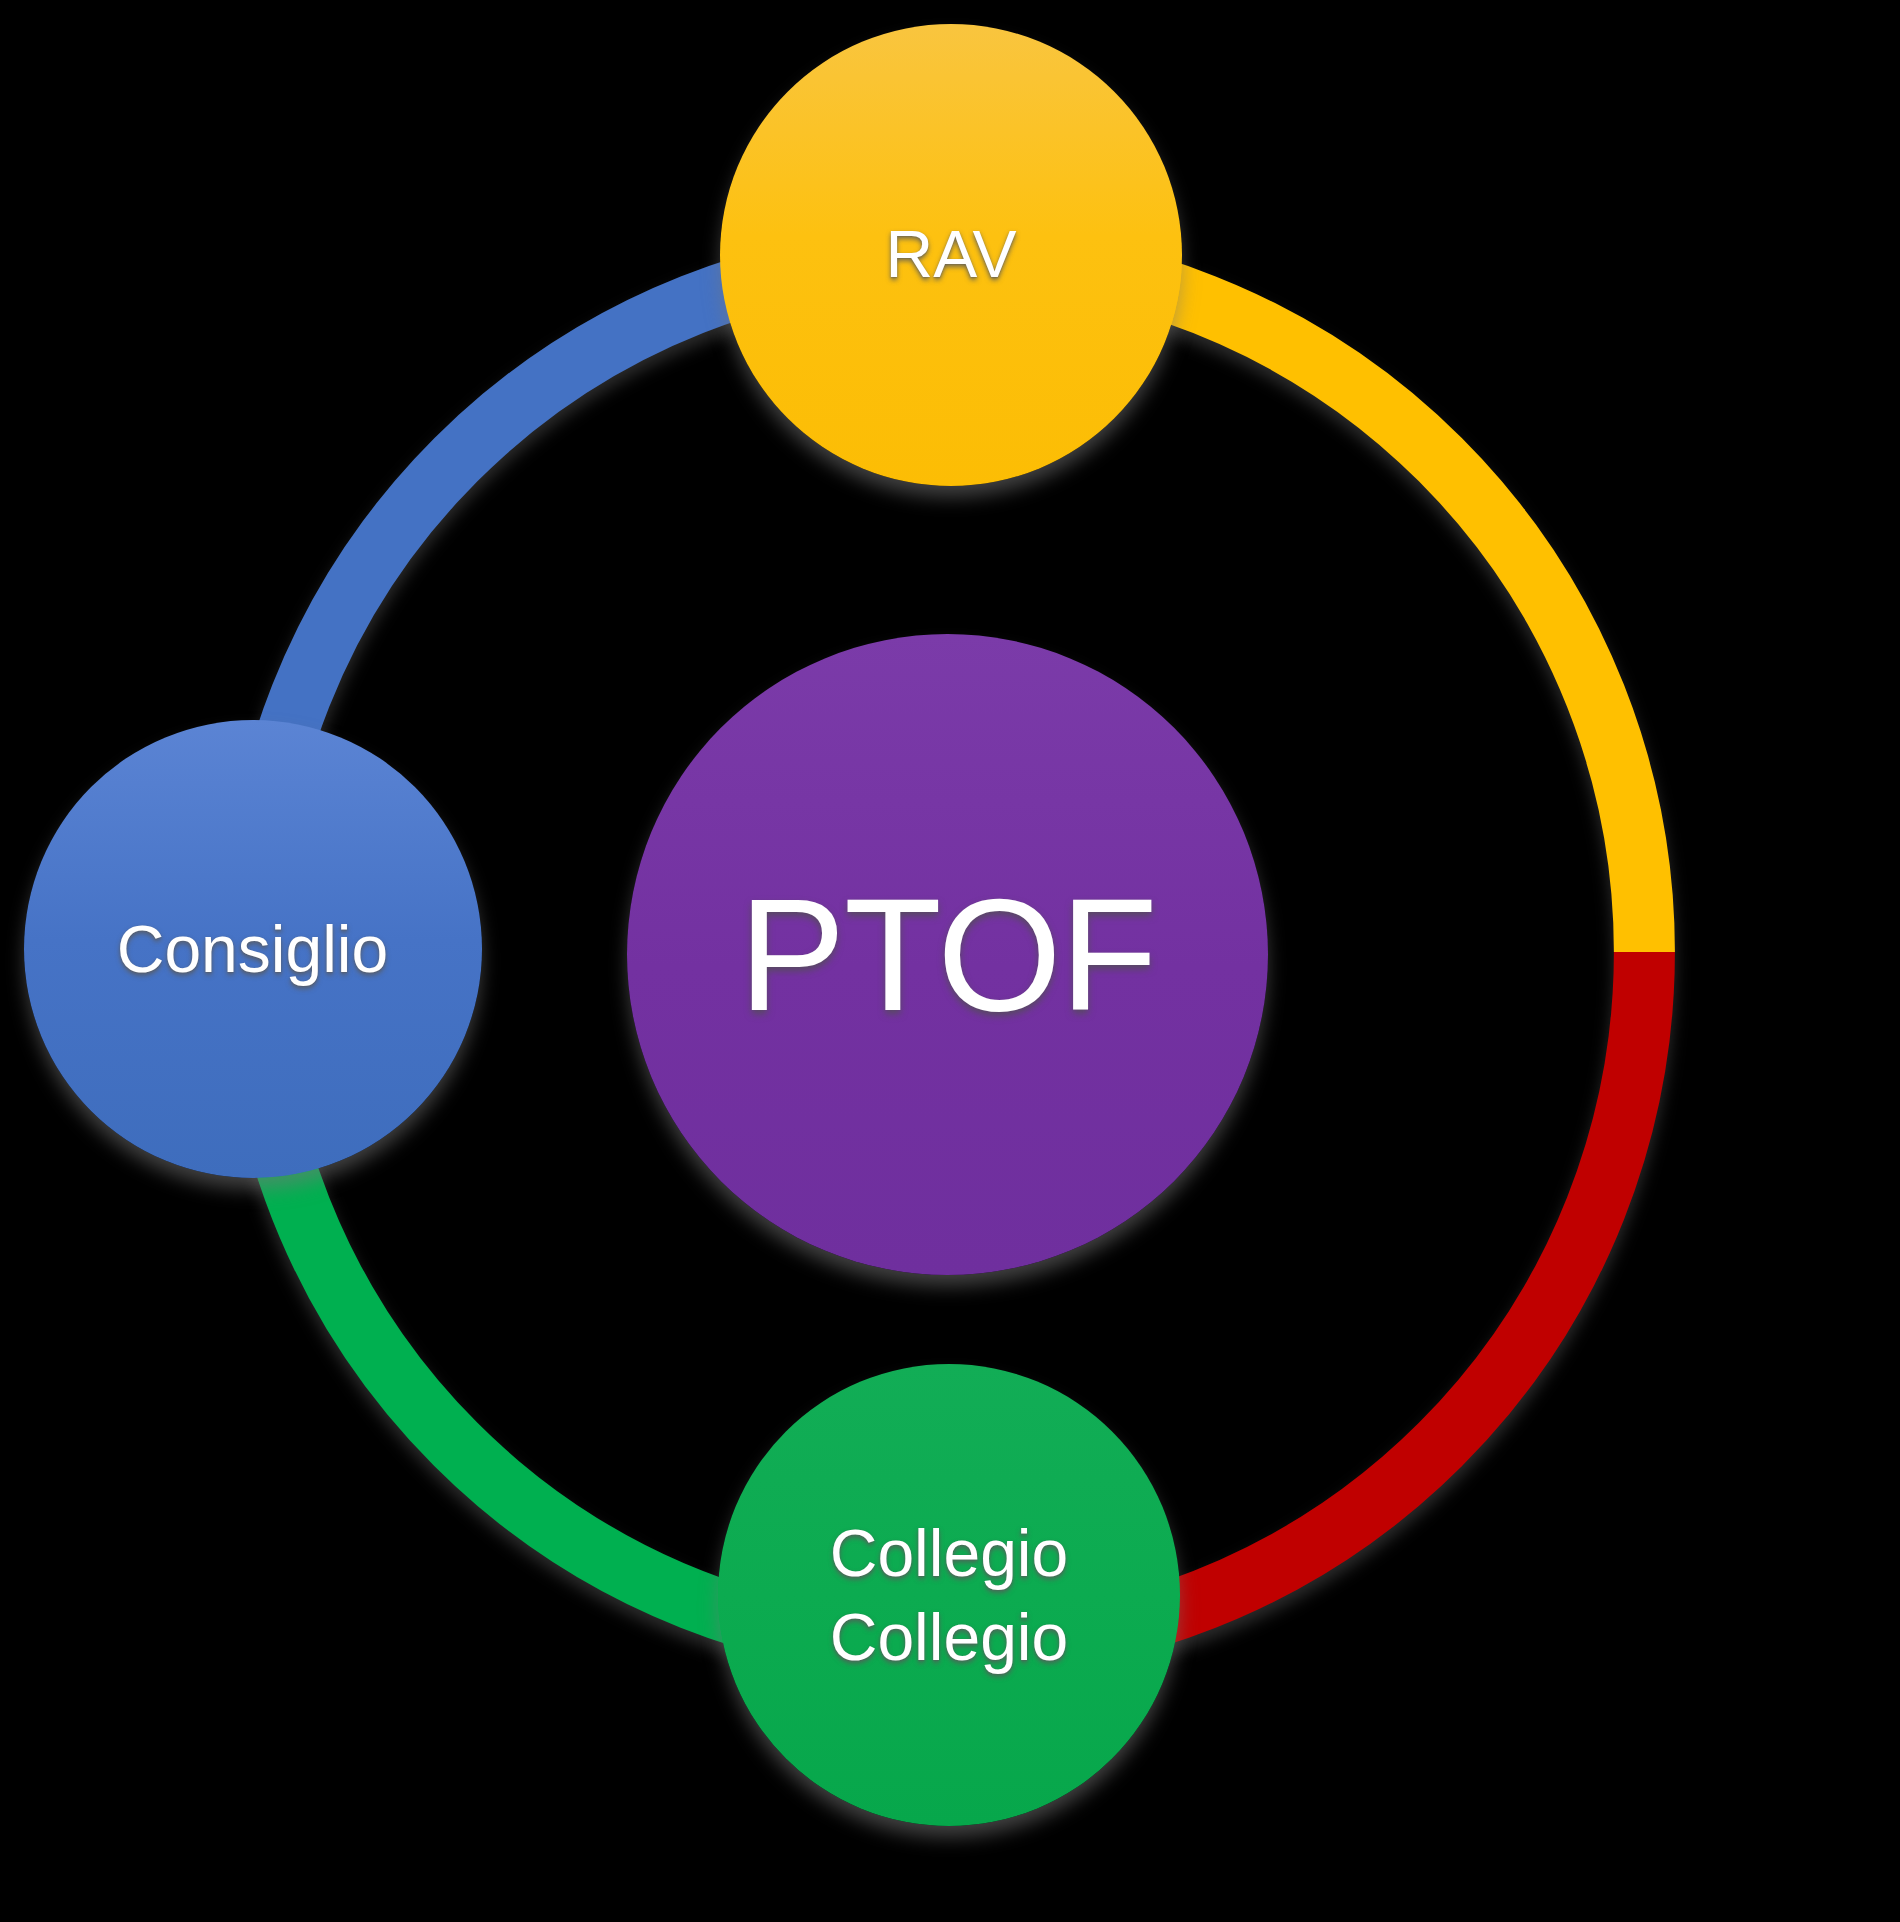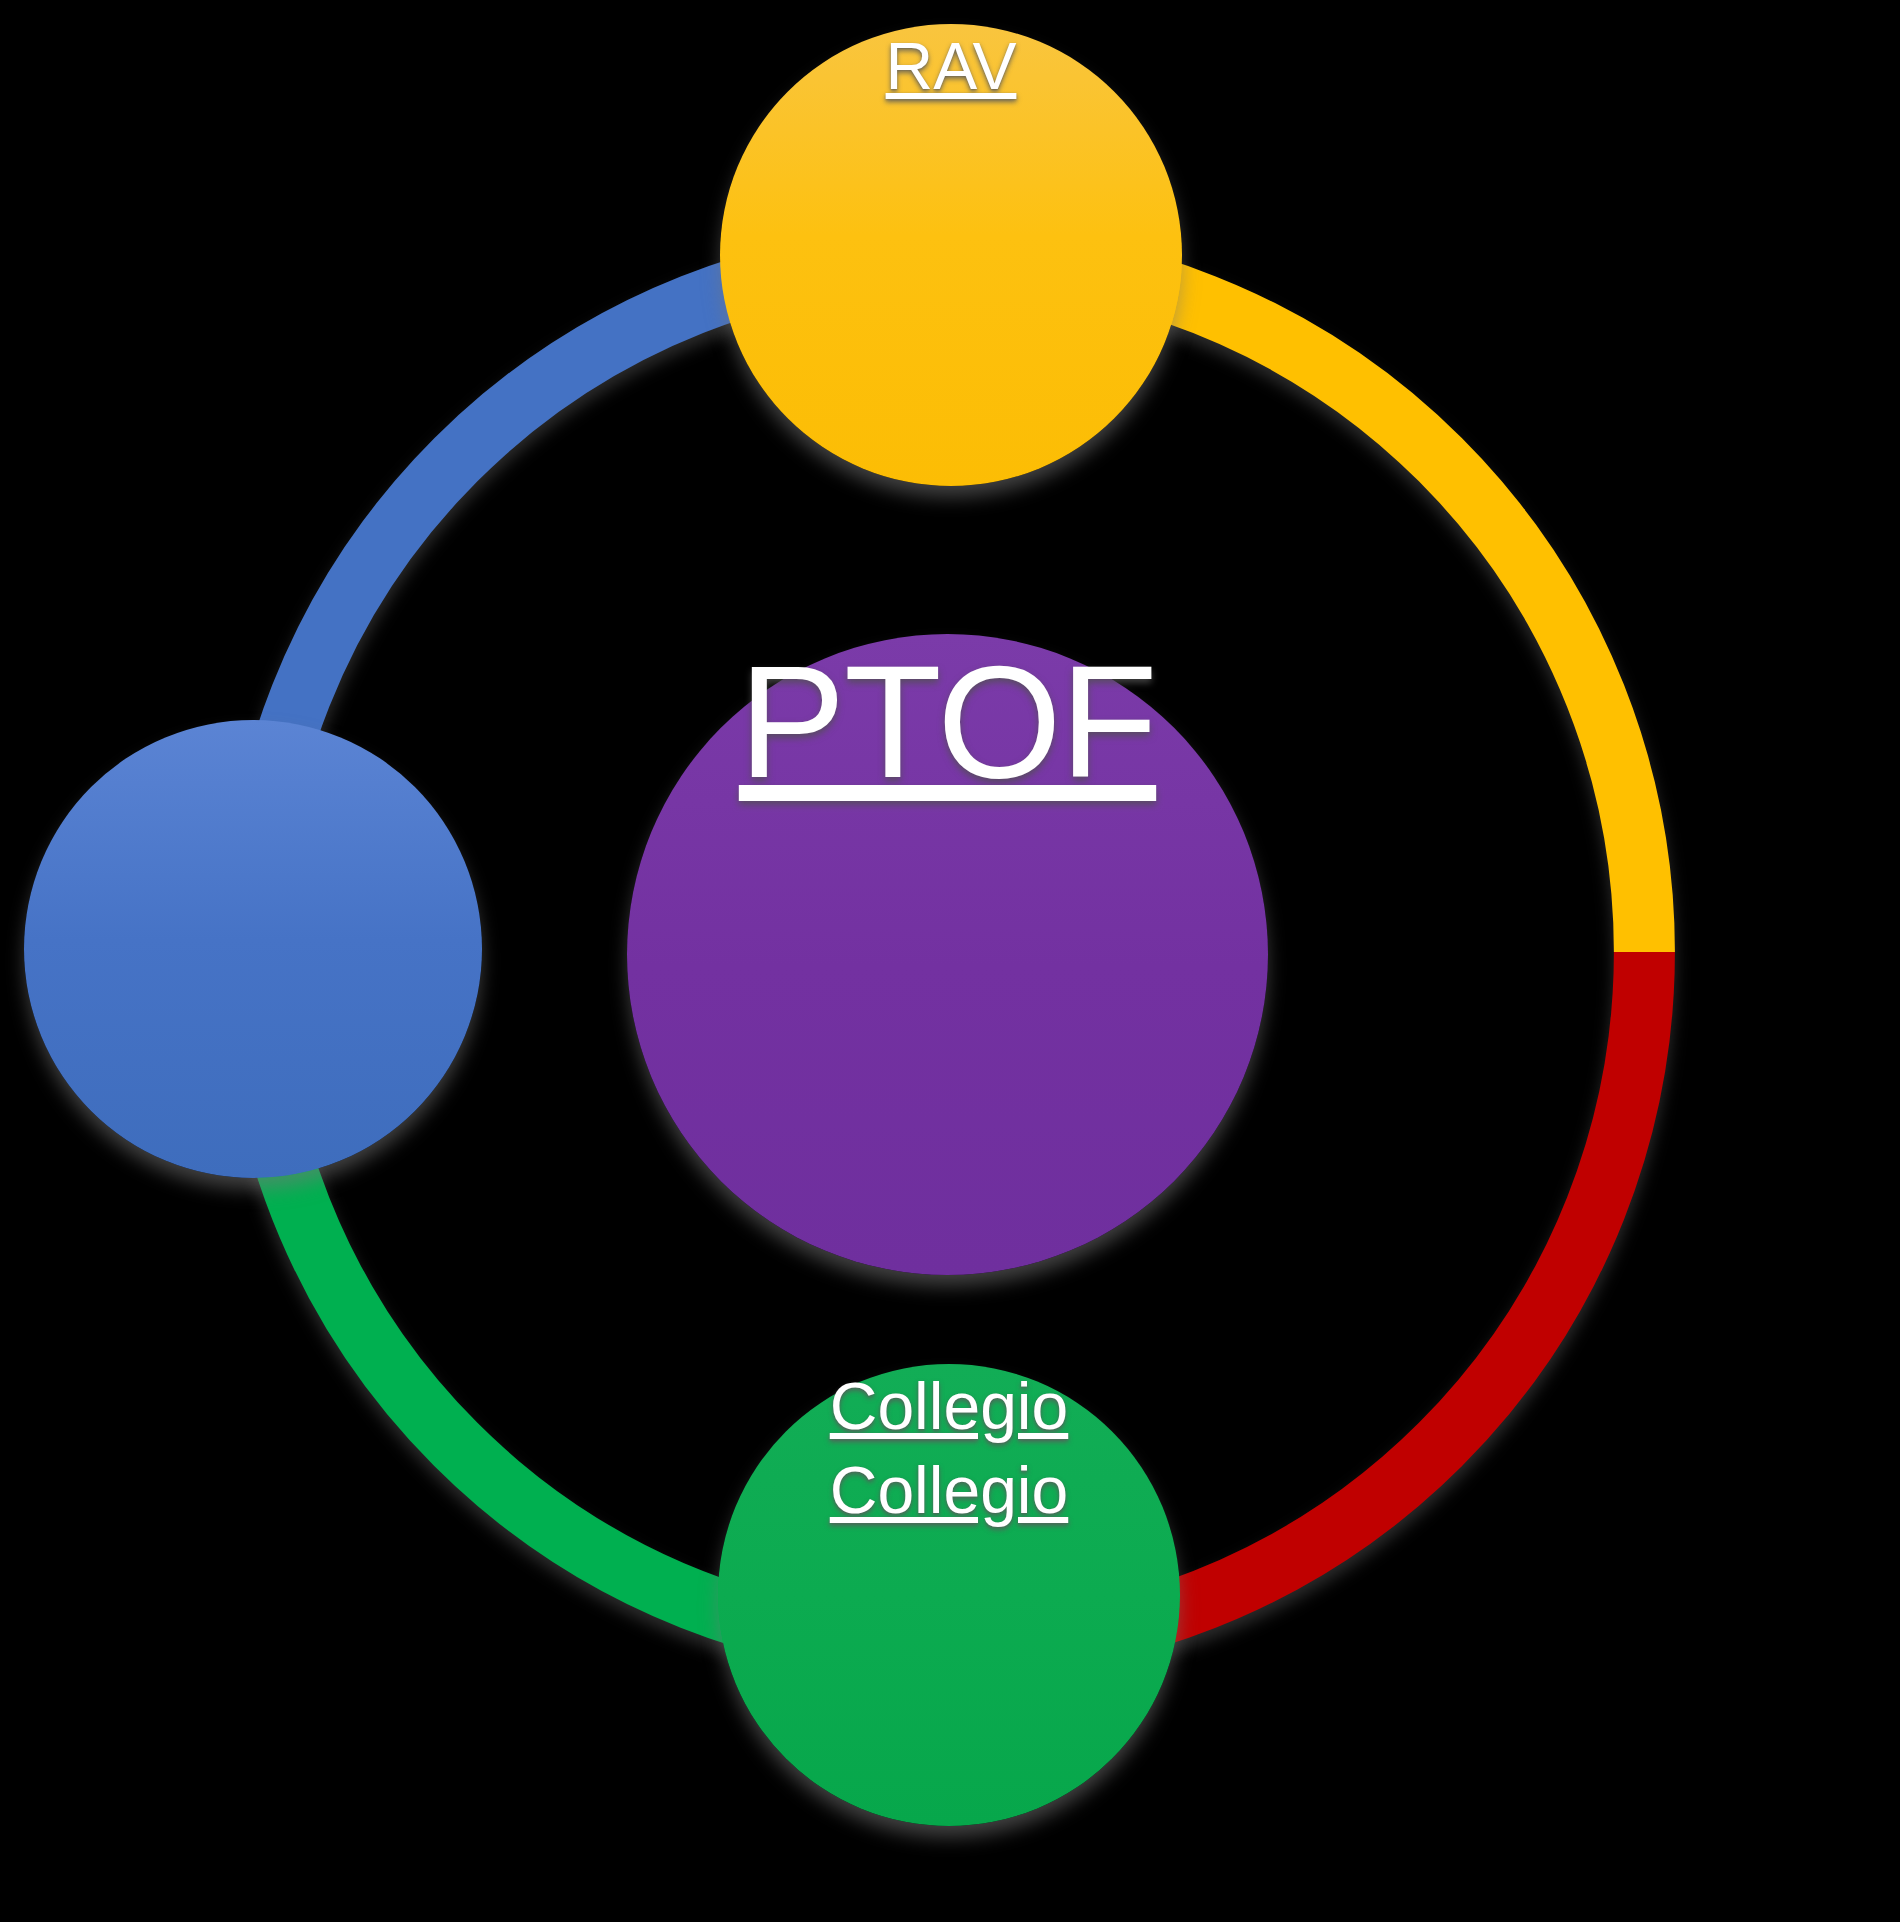--- a/index.html
+++ b/index.html
@@ -28,24 +28,24 @@
   }
   .arcs {
     filter: drop-shadow(0px 12px 10px rgba(95,95,95,0.45));
   }
   .node {
     position: absolute;
     border-radius: 50%;
     display: flex;
     flex-direction: column;
     align-items: center;
+    justify-content: center;
     text-align: center;
     color: #ffffff;
     box-shadow: 0 12.5px 19px -1.6px rgba(120,120,120,0.55);
-    text-decoration: underline;
   }
   .node .line {
     display: block;
     font-size: 66px;
     line-height: 1.28;
     text-shadow: 0 3.1px 5.5px rgba(90,90,90,0.85), 0 0.8px 1.6px rgba(90,90,90,0.5);
   }
   .node-center {
     left: 627px;
     top: 634px;
@@ -109,20 +109,21 @@
     <span class="line">RAV</span>
   </div>
 
 
   <div class="node node-bottom">
     <span class="line">Collegio</span>
     <span class="line">Collegio</span>
   </div>
 
   <div class="node node-left">
+    <span class="line">Consiglio</span>
   </div>
 
   <div class="node node-center">
     <span class="line">PTOF</span>
   </div>
 
 </div>
 
 
 </body></html>

